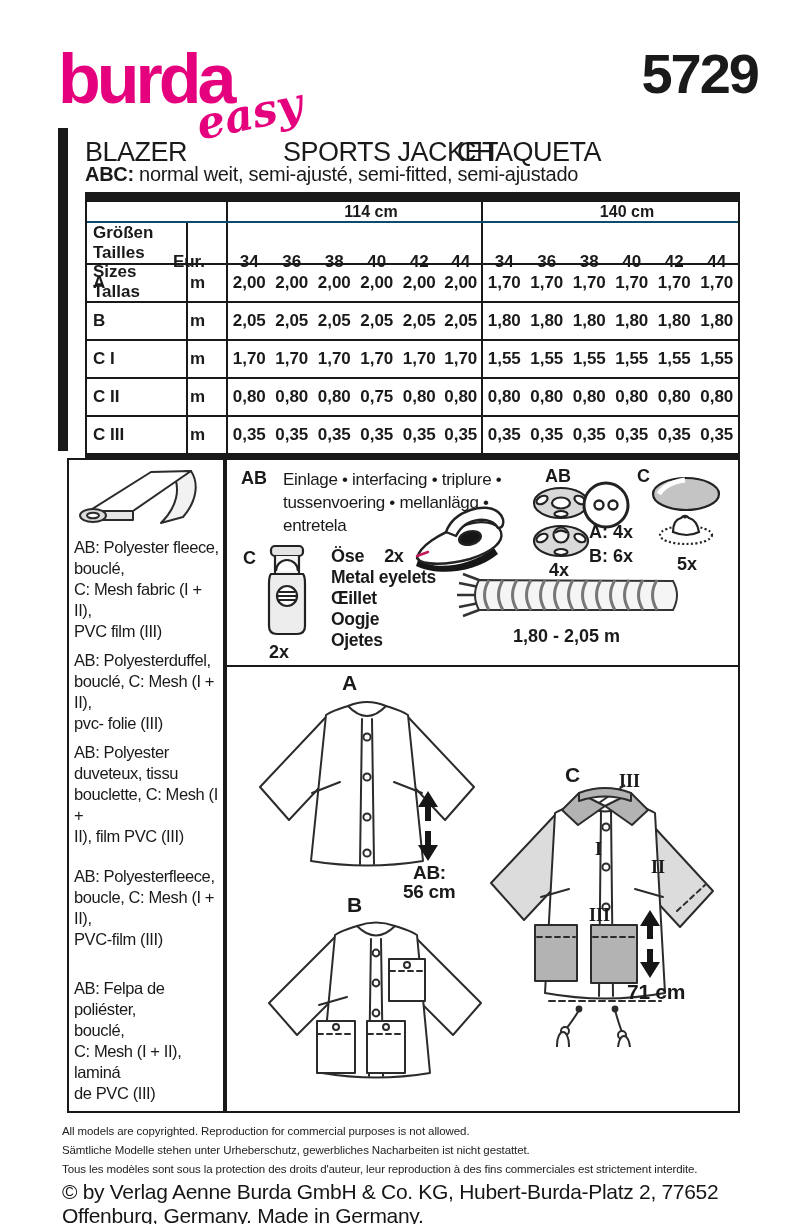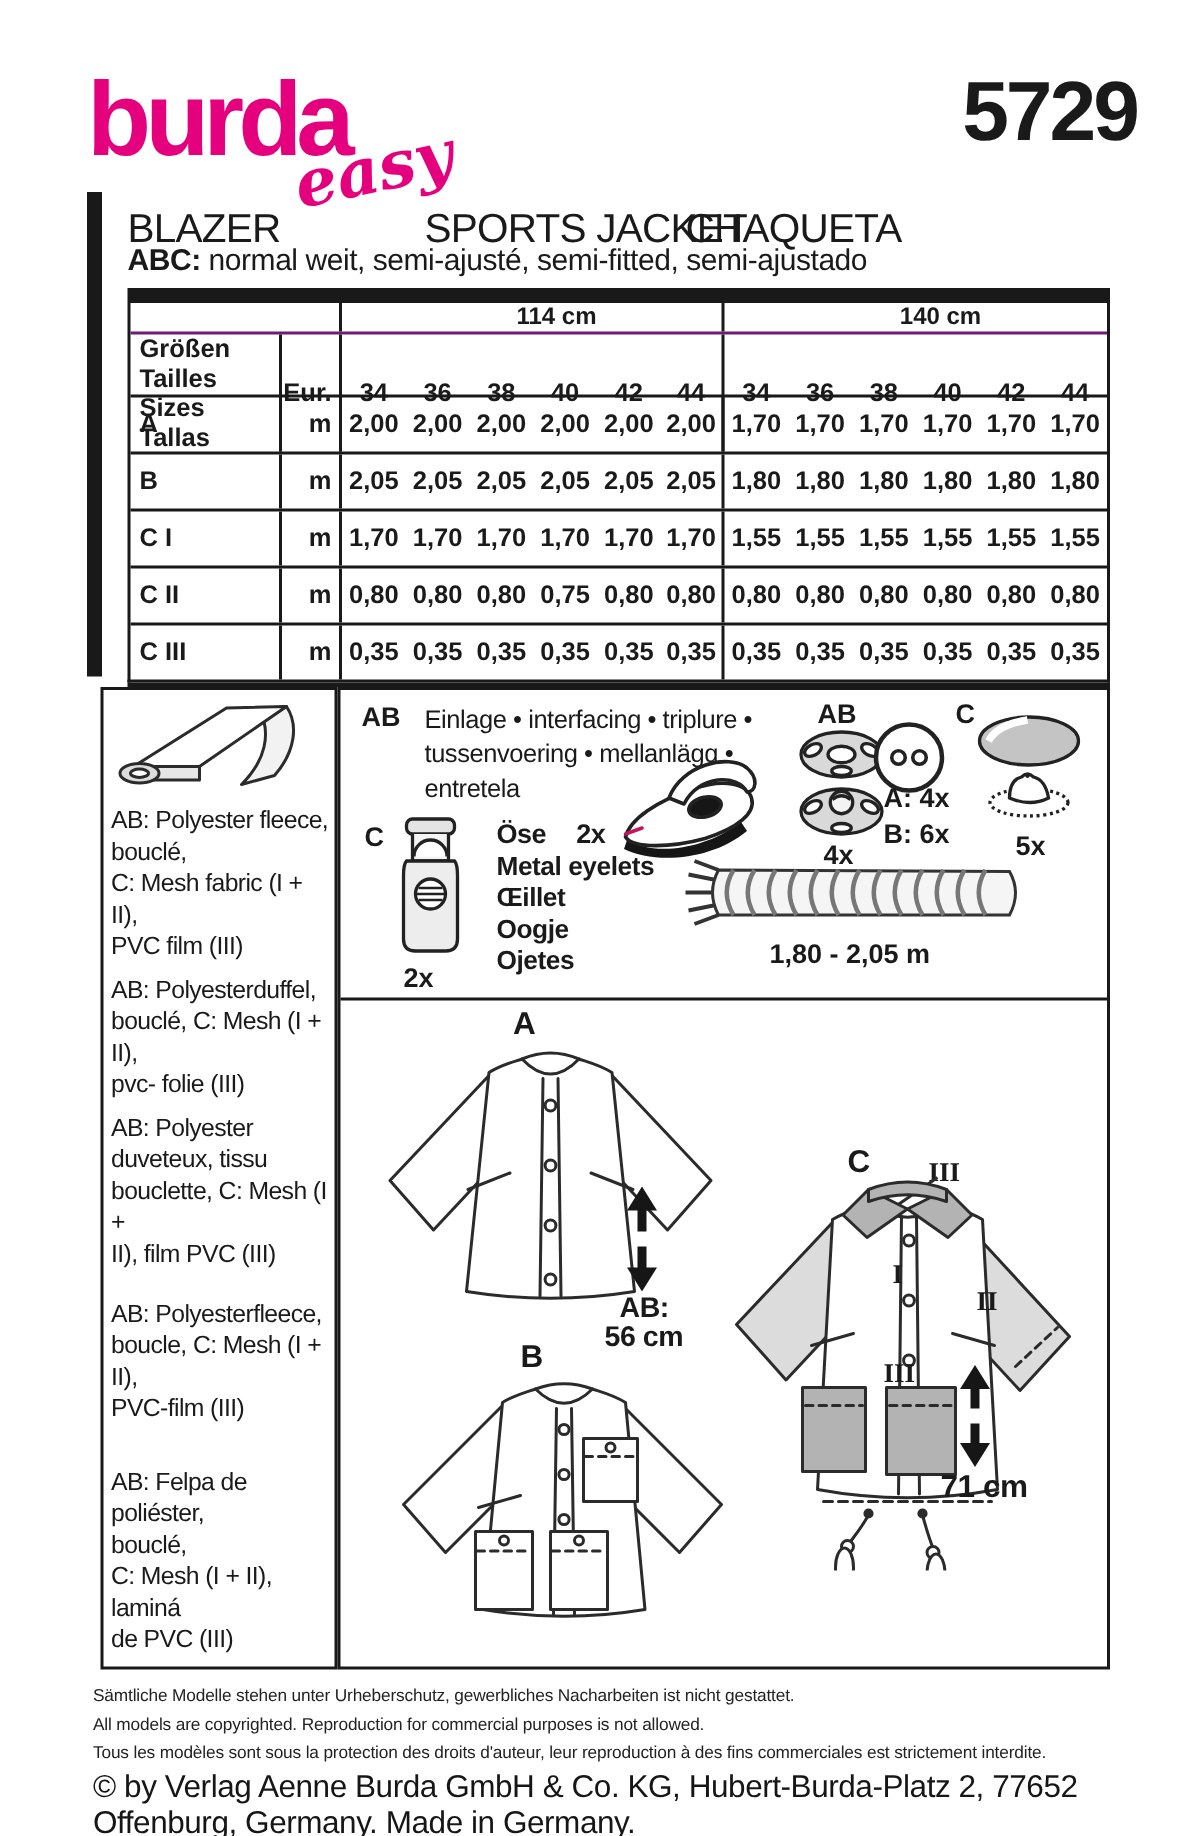--- a/index.html
+++ b/index.html
@@ -17,28 +17,28 @@
   .garment{top:138px;font-size:27px;font-weight:400;letter-spacing:-0.5px;line-height:1.1;}
   .fit-line{left:85px;top:163px;font-size:20px;letter-spacing:-0.3px;}
   .fit-line b{font-weight:700;}
 
   
   .tbl-wrap{left:85px;top:192px;width:655px;}
   .tbl-topbar{height:10px;background:#191919;}
   .tbl{border:2px solid #191919;border-top:none;}
   .trow{display:grid;grid-template-columns:101px 40px repeat(12,1fr);border-bottom:2px solid #191919;}
   .trow:last-child{border-bottom:none;}
-  .trow-groups{display:grid;grid-template-columns:141px 1fr 1fr;border-bottom:2px solid #701a75;height:19px;gap:33px;}
+  .trow-groups{display:grid;grid-template-columns:141px 1fr 1fr;border-bottom:2px solid #0c4a6e;height:19px;gap:33px;}
   .gcell{display:flex;align-items:center;justify-content:center;font-size:16px;font-weight:700;}
   .gcell.spacer{border-right:2px solid #191919;}
   .gcell.grp-end{border-right:2px solid #191919;}
   .cell{display:flex;align-items:center;justify-content:center;font-size:17px;}
   .label-cell{justify-content:flex-start;padding-left:6px;font-weight:600;border-right:2px solid #191919;
               white-space:pre-line;line-height:1.15;}
-  .unit-cell{justify-content:flex-end;padding-right:5px;font-weight:600;border-right:2px solid #191919;}
+  .unit-cell{justify-content:flex-end;padding-right:21px;font-weight:600;border-right:2px solid #191919;}
   .val-cell{font-weight:700;}
   .val-cell.grp-end{border-right:2px solid #191919;}
   .hdr-row{height:40px;}
   .hdr-row .val-cell{font-weight:700;}
   .data-row{height:36px;}
   .tbl-bottombar{height:3px;background:#191919;}
 
   
   .fabrics-box{left:67px;top:458px;width:158px;height:655px;border:2px solid #191919;box-sizing:border-box;}
   .fabric-item{margin:0 4px 0 5px;font-size:16.5px;line-height:21px;letter-spacing:-0.4px;white-space:pre-line;}
@@ -425,19 +425,19 @@
             <rect x="12" y="14" width="6" height="15"></rect>
           <polygon points="15,68 5,52 25,52"></polygon>
             <rect x="12" y="39" width="6" height="15"></rect>
         </g>
       </svg>
       <div class="abs measure-label" style="left:400px;top:314px;font-size:21px">71 cm</div>
     </div>
   </div>
 
   <div class="abs legal" id="legal-lines">
+      <div>All models are copyrighted. Reproduction for commercial purposes is not allowed.</div>
       <div>Sämtliche Modelle stehen unter Urheberschutz, gewerbliches Nacharbeiten ist nicht gestattet.</div>
-      <div>All models are copyrighted. Reproduction for commercial purposes is not allowed.</div>
       <div>Tous les modèles sont sous la protection des droits d'auteur, leur reproduction à des fins commerciales est strictement interdite.</div>
     </div>
   <div class="abs copyright">© by Verlag Aenne Burda GmbH &amp; Co. KG, Hubert-Burda-Platz 2, 77652 Offenburg, Germany. Made in Germany.</div>
 
 </div>
 
 </body></html>

